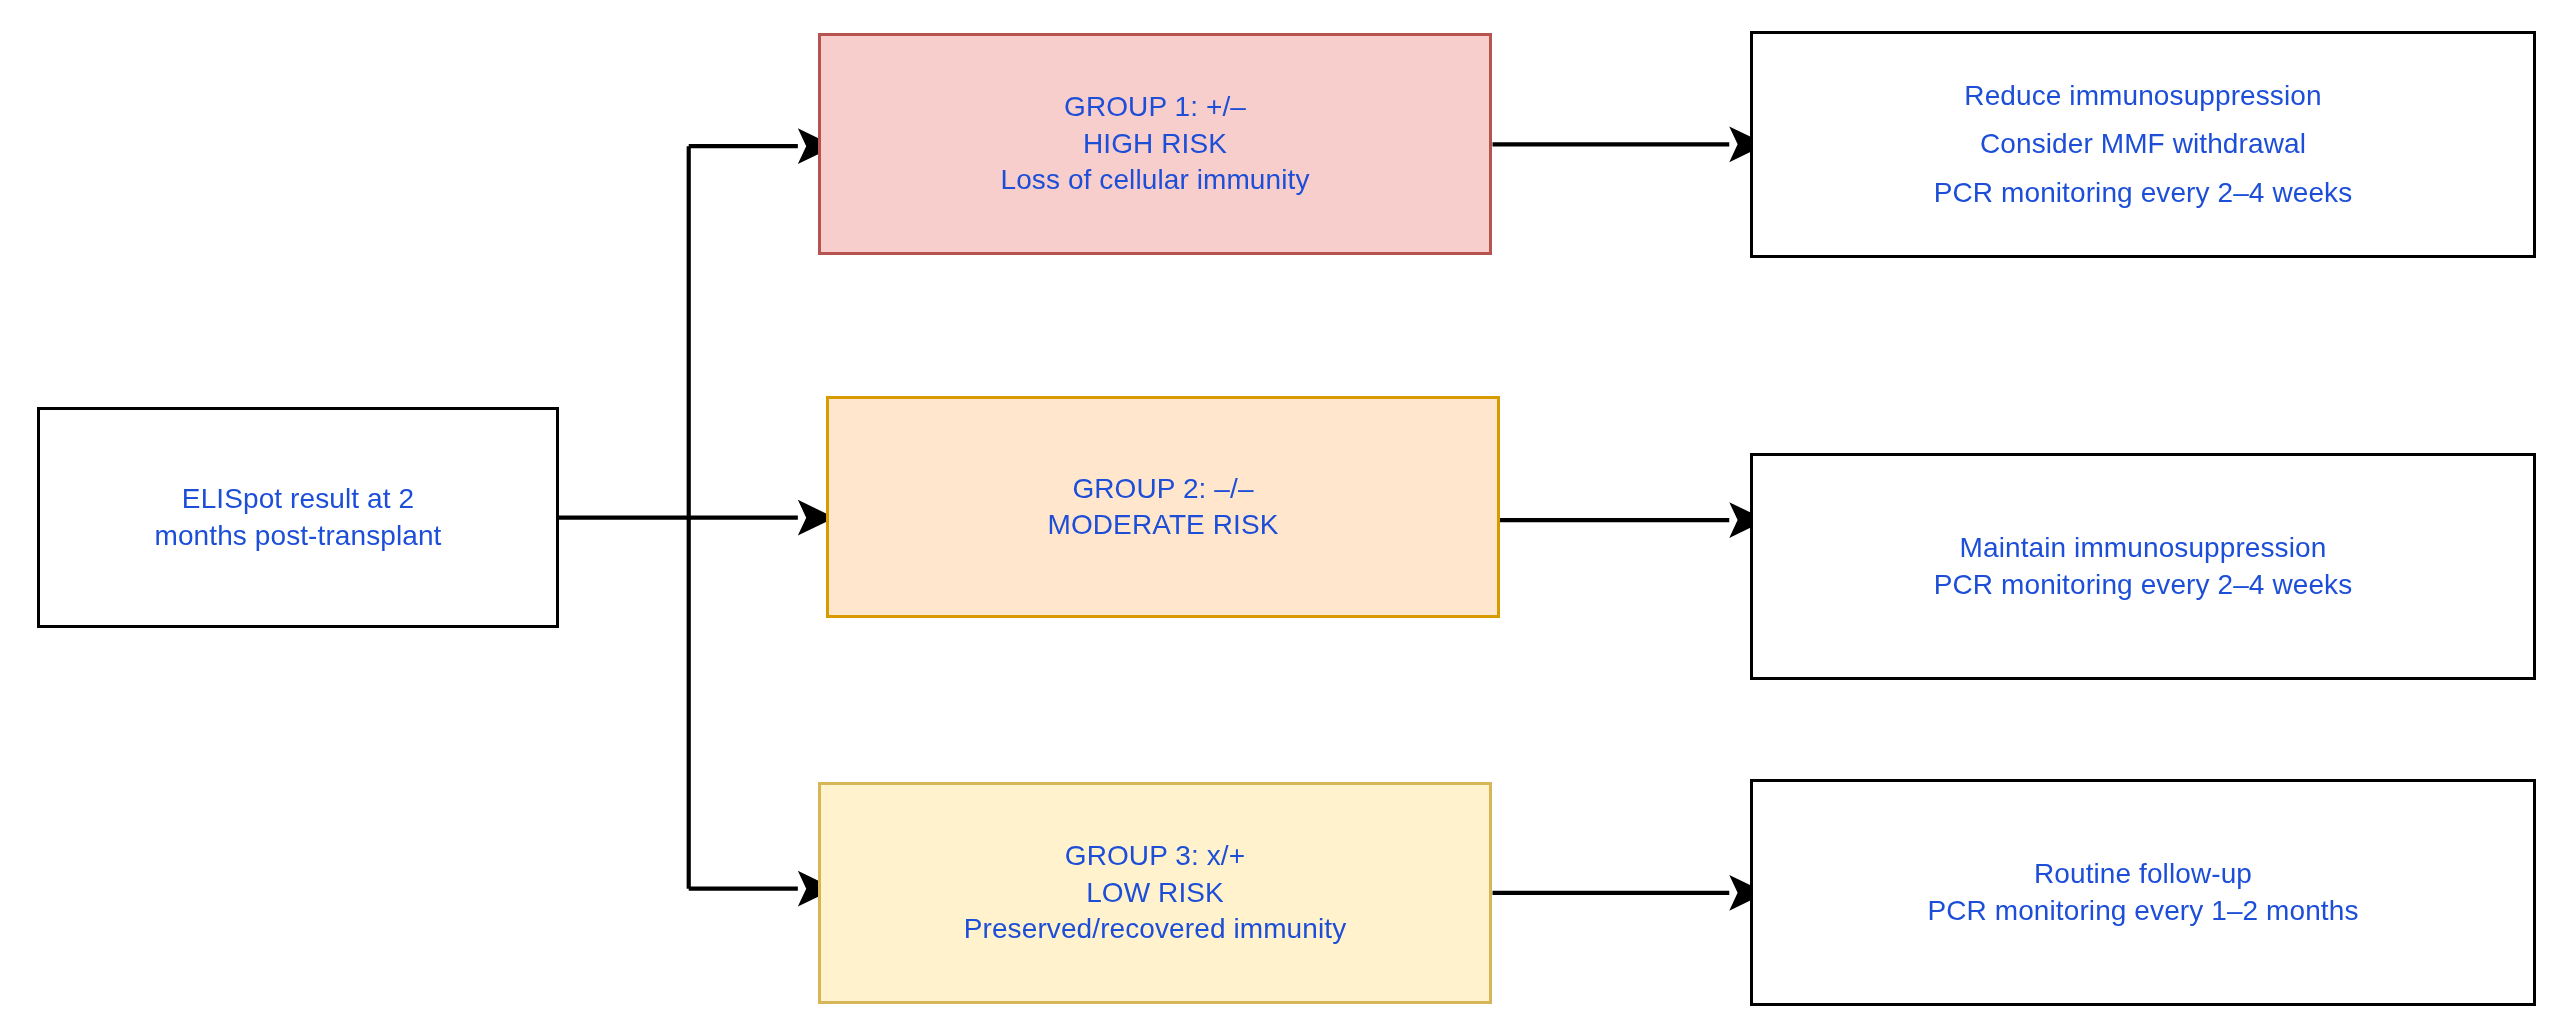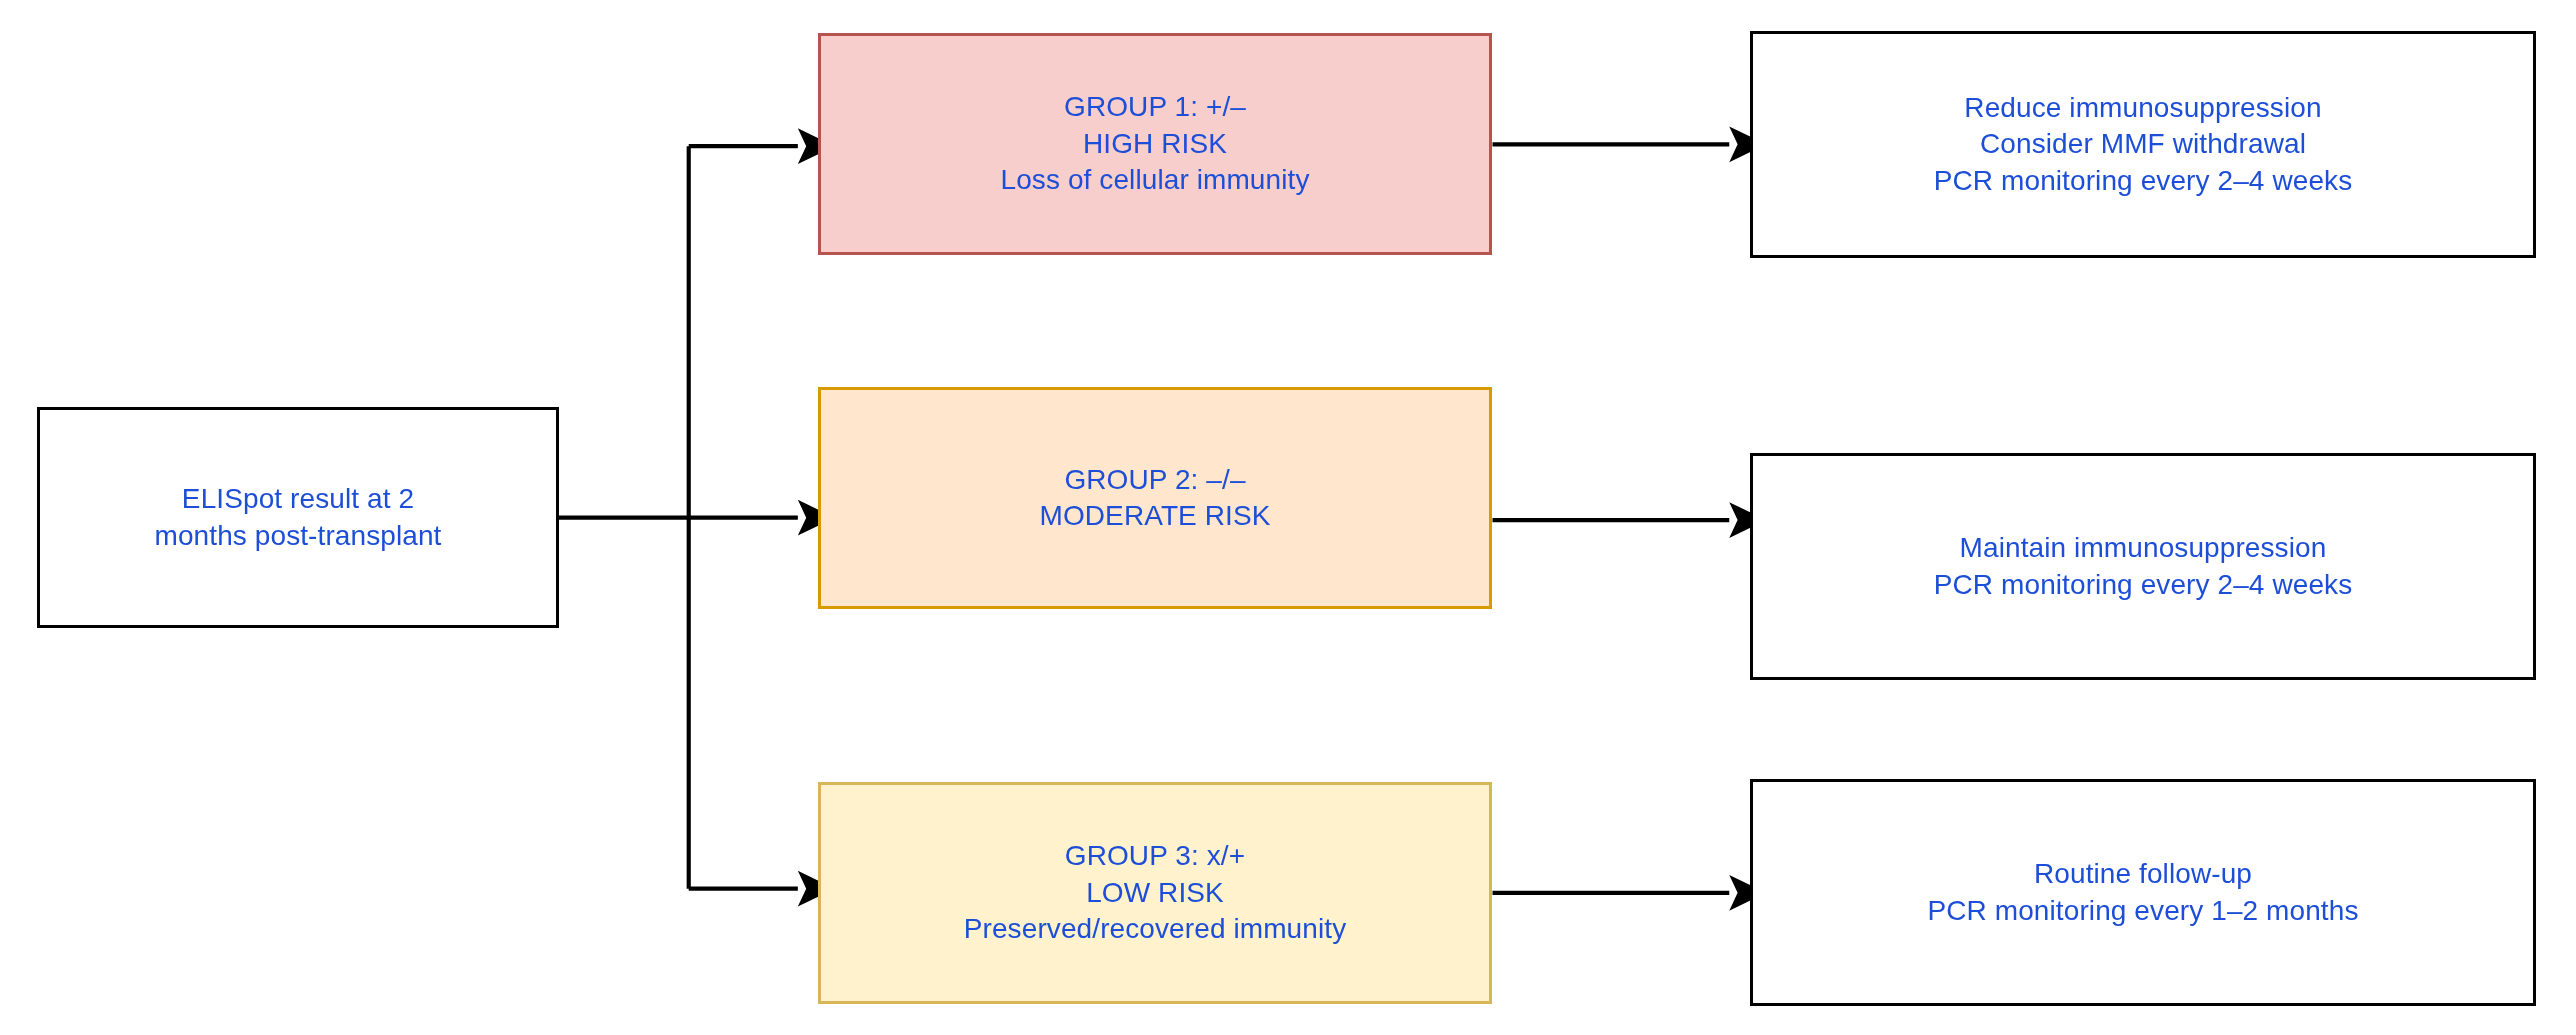--- a/index.html
+++ b/index.html
@@ -42,32 +42,32 @@
 
   
   .node-group {
     left: 818px;
     width: 674px;
     height: 222px;
     border-width: 3.6px;
     border-style: solid;
   }
   .node-group-1 { top: 33px;   background: #f8cecc; border-color: #b85450; }
-  .node-group-2 { top: 387px;  background: #ffe6cc; border-color: #d79b00; }
+  .node-group-2 { top: 396px;  background: #ffe6cc; border-color: #d79b00; margin-left: 8px; }
   .node-group-3 { top: 782px; background: #fff2cc; border-color: #d6b656; }
 
   
   .node-action {
     left: 1750px;
     width: 786px;
     height: 227px;
     background: #ffffff;
     border: 3px solid #000000;
   }
-  .node-action-1 { top: 31px; }
+  .node-action-1 { top: 31px; gap: 12px; }
   .node-action-2 { top: 408px; margin-top: 45px; }
   .node-action-3 { top: 779px; }
 
   
   #wires {
     position: absolute;
     left: 0;
     top: 0;
     width: 2576px;
     height: 1036px;

